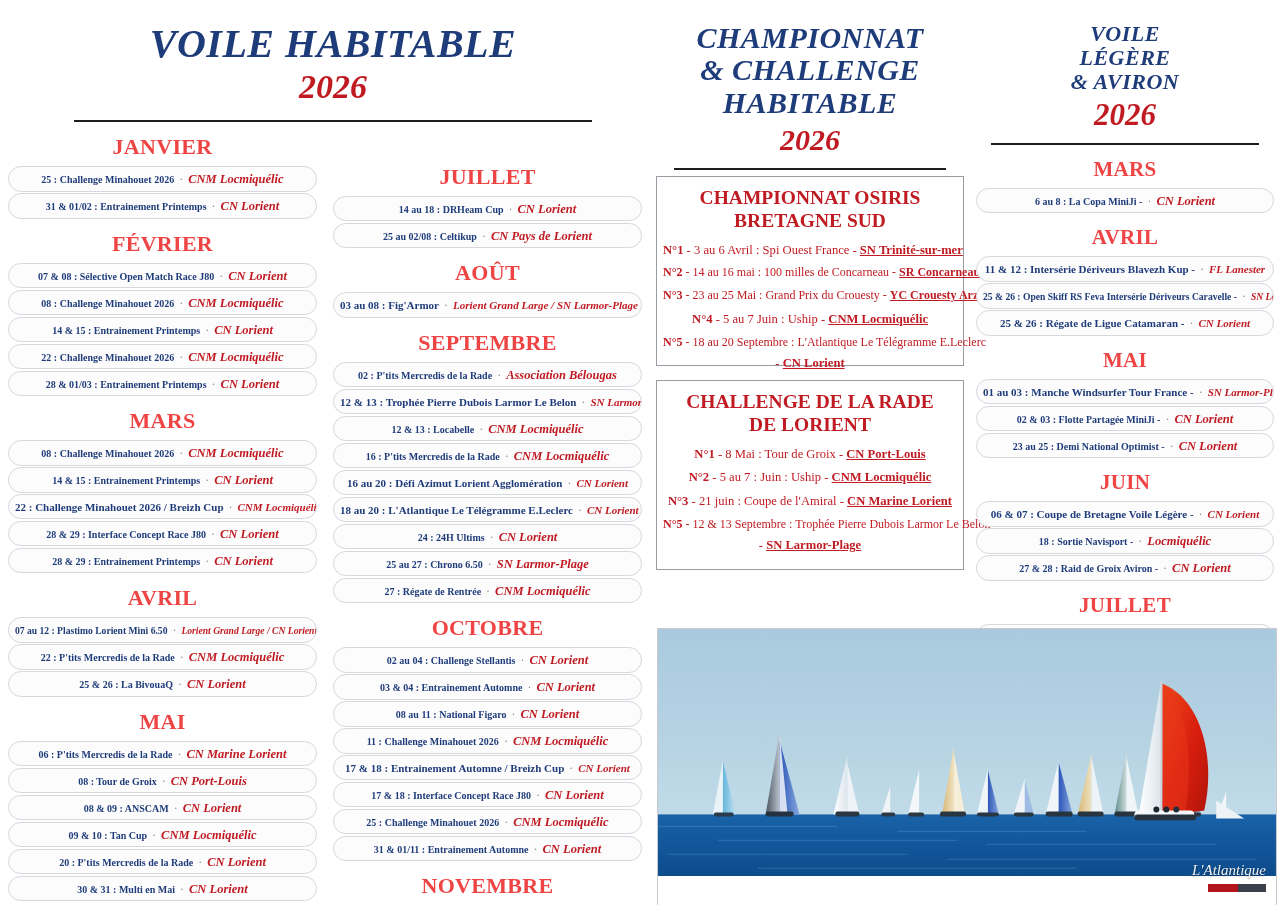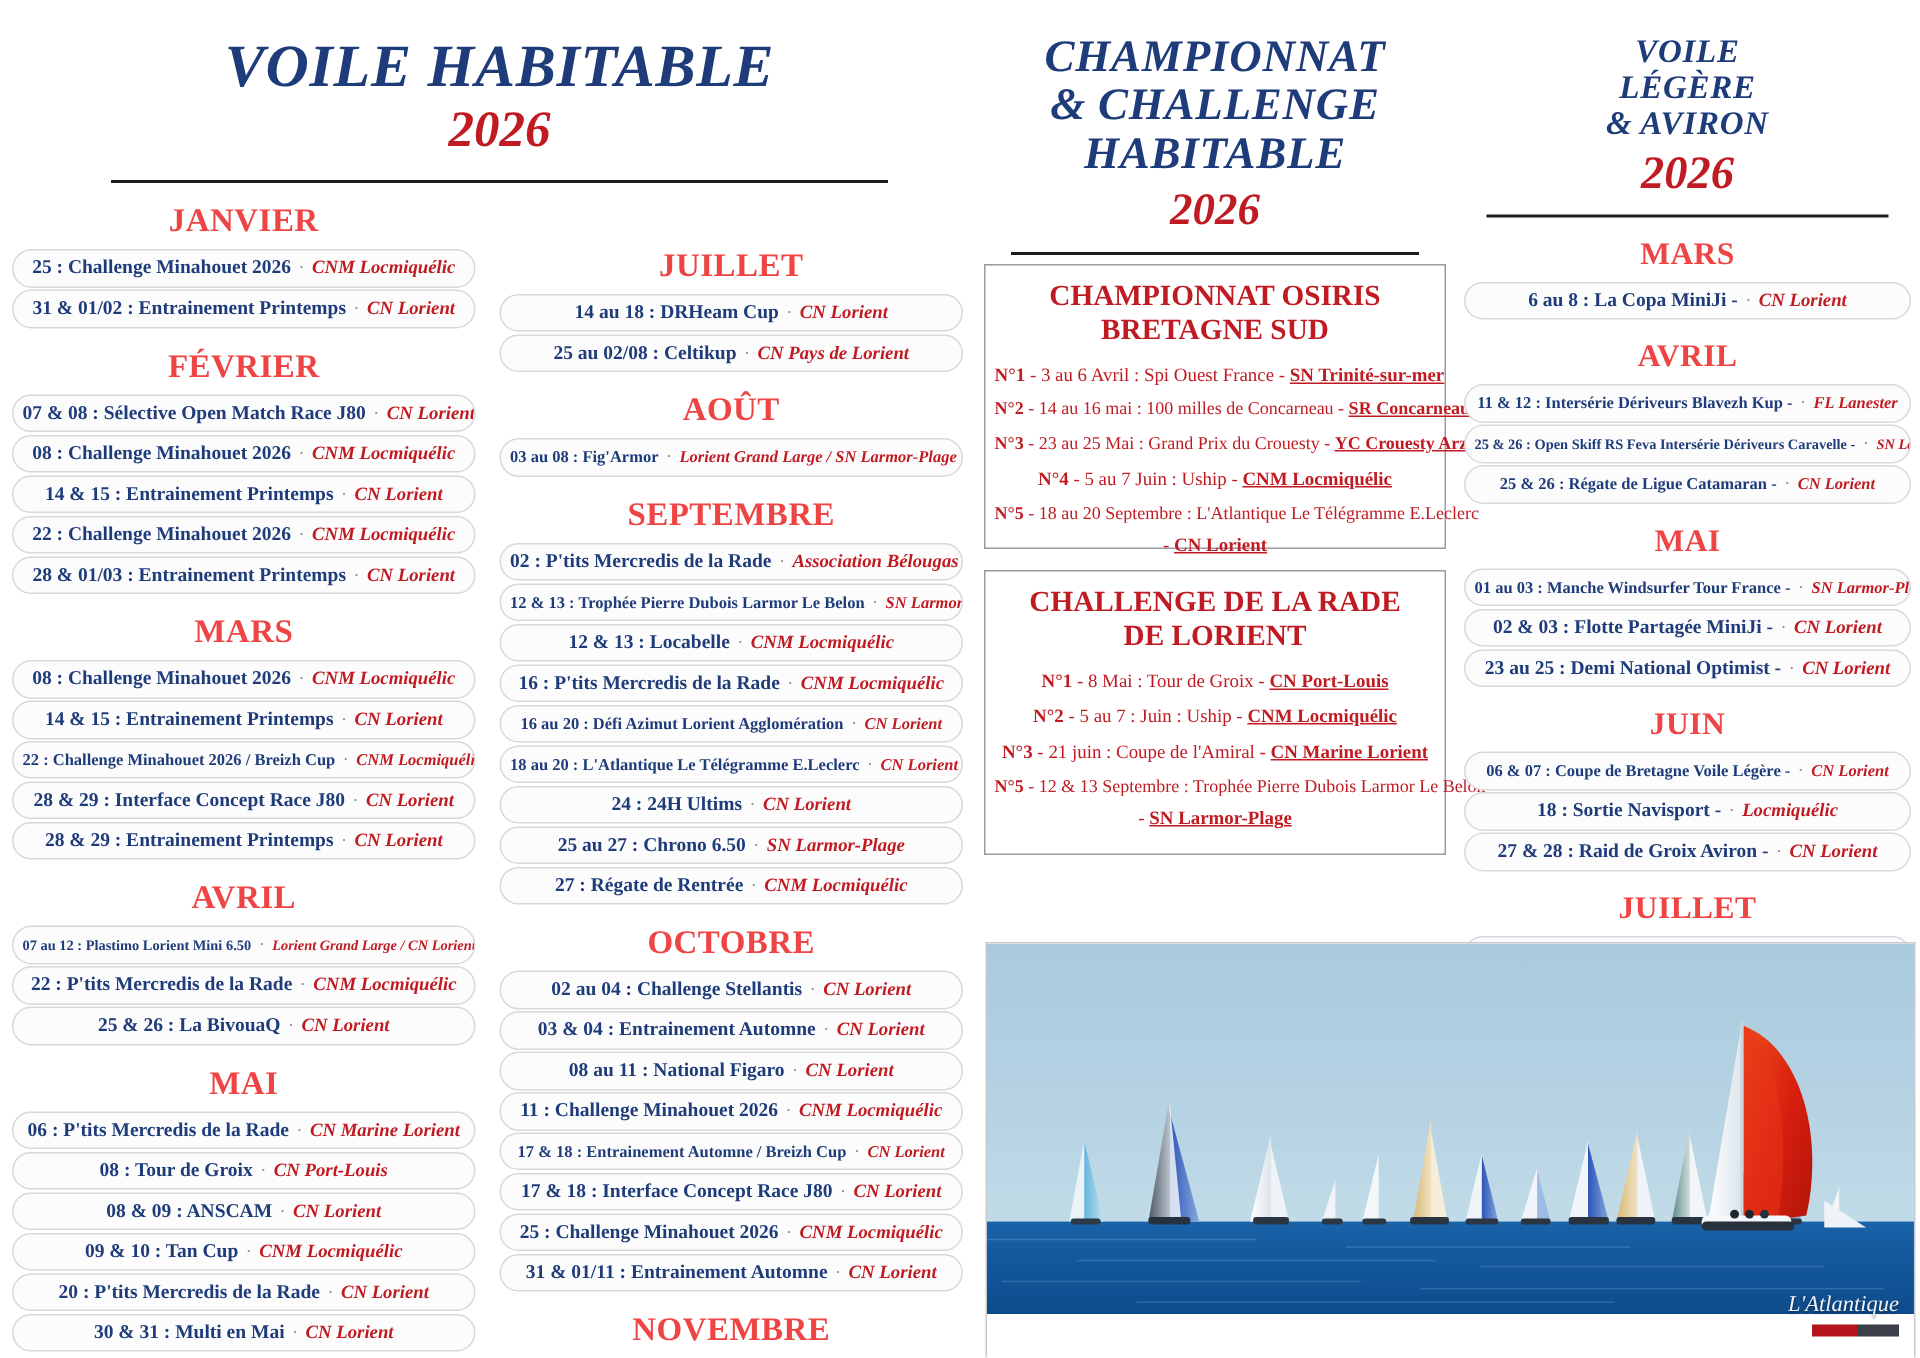--- a/index.html
+++ b/index.html
@@ -89,21 +89,21 @@
     text-align: center;
     padding: 1px 6px 2px 6px;
     margin-bottom: 1.5px;
     white-space: nowrap;
     overflow: hidden;
     line-height: 1.28;
   }
   .pill .ev {
     color: #1f3c7a;
     font-weight: bold;
-    font-size: 13px;
+    font-size: 10px;
   }
   .pill .sep {
     color: #8a8a90;
     font-size: 12px;
     padding: 0 2px;
   }
   .pill .club {
     color: #c01b22;
     font-style: italic;
     font-weight: bold;

